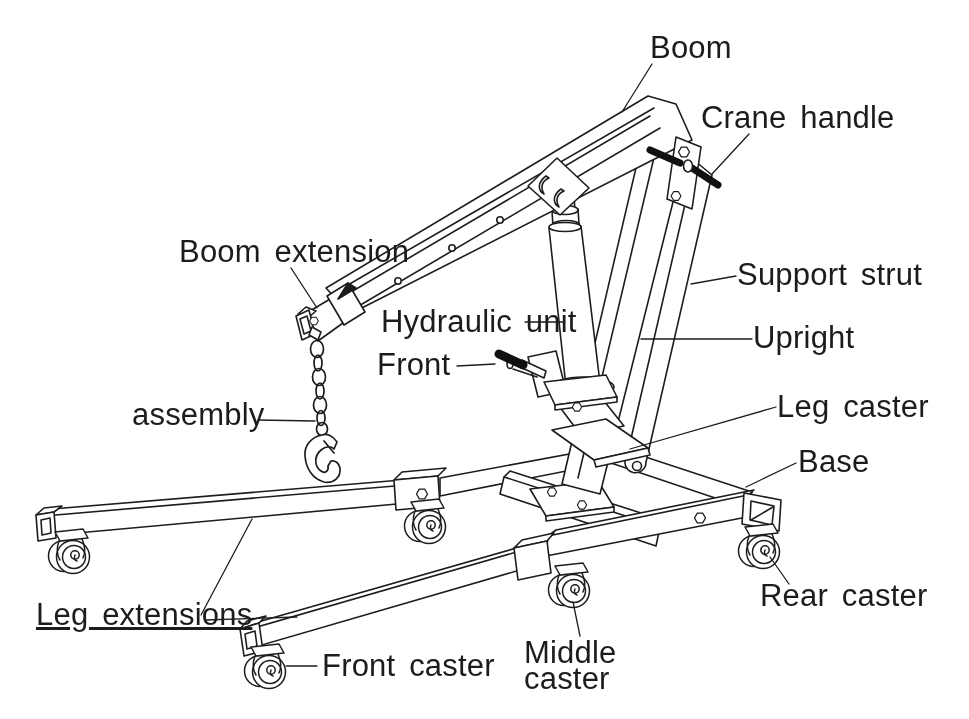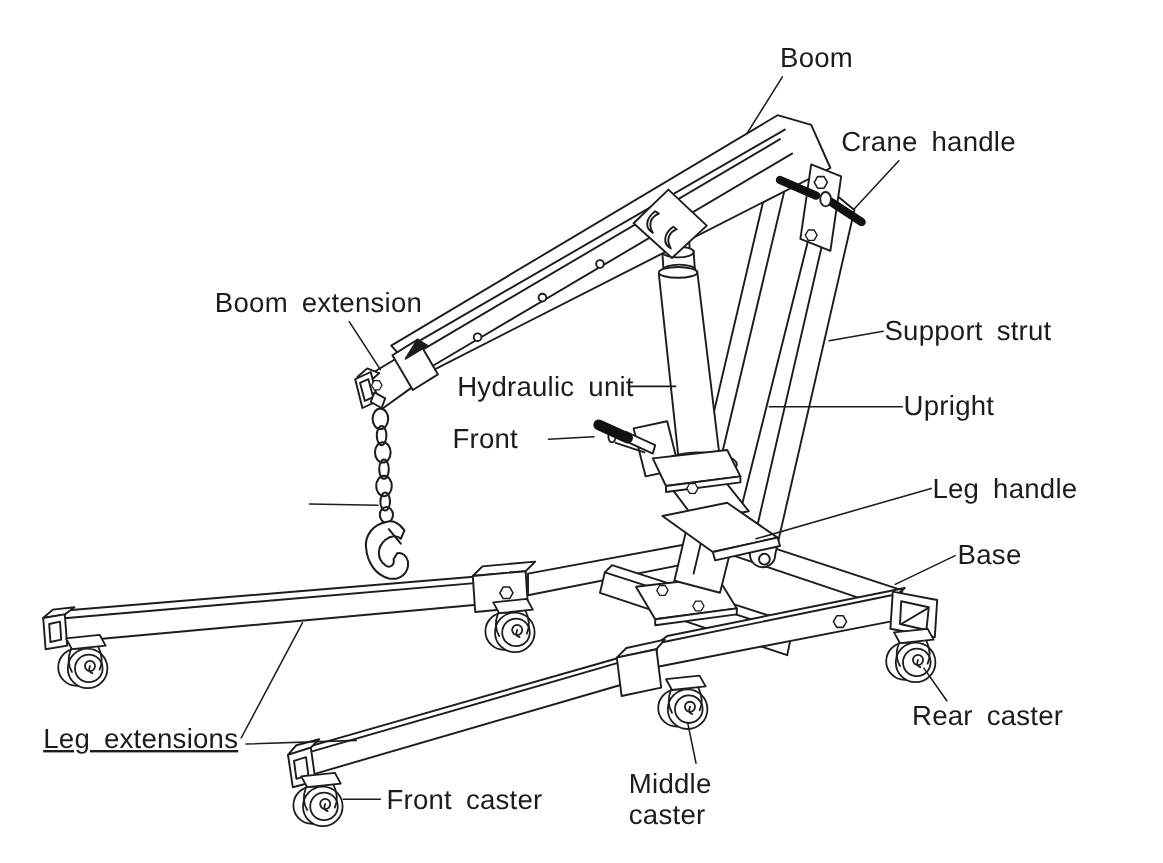--- a/index.html
+++ b/index.html
@@ -6,21 +6,21 @@
   .stage{
     position:relative;
     width:969px;height:719px;
     background:#ffffff;
     font-family:"Liberation Sans", sans-serif;
     overflow:hidden;
   }
   .stage svg{position:absolute;left:0;top:0;}
   .lbl{
     position:absolute;
-    font-size:23px;
+    font-size:31px;
     line-height:26px;
     color:#1c1c1c;
     letter-spacing:0.2px;
     word-spacing:5px;
     white-space:nowrap;
     user-select:none;
   }
   .lbl span{display:block;}
   .lbl-boom{left:650px;top:35px;}
   .lbl-crane-handle{left:701px;top:105px;}
@@ -229,22 +229,23 @@
   </g>
 </svg>
 
   <div class="lbl lbl-boom">Boom</div>
   <div class="lbl lbl-crane-handle">Crane handle</div>
   <div class="lbl lbl-boom-extension">Boom extension</div>
   <div class="lbl lbl-support-strut">Support strut</div>
   <div class="lbl lbl-hydraulic-unit">Hydraulic unit</div>
   <div class="lbl lbl-upright">Upright</div>
   <div class="lbl lbl-handle">Front</div>
-  <div class="lbl lbl-leg-holder">Leg handle</div>
+  <div class="lbl lbl-leg-holder">Leg caster</div>
   <div class="lbl lbl-chain-hook">
+    <span>assembly</span>
   </div>
   <div class="lbl lbl-base">Base</div>
   <div class="lbl lbl-rear-caster">Rear caster</div>
   <div class="lbl lbl-leg-extensions">Leg extensions</div>
   <div class="lbl lbl-front-caster">Front caster</div>
   <div class="lbl lbl-middle-caster">
     <span>Middle</span>
     <span>caster</span>
   </div>
 </div>

